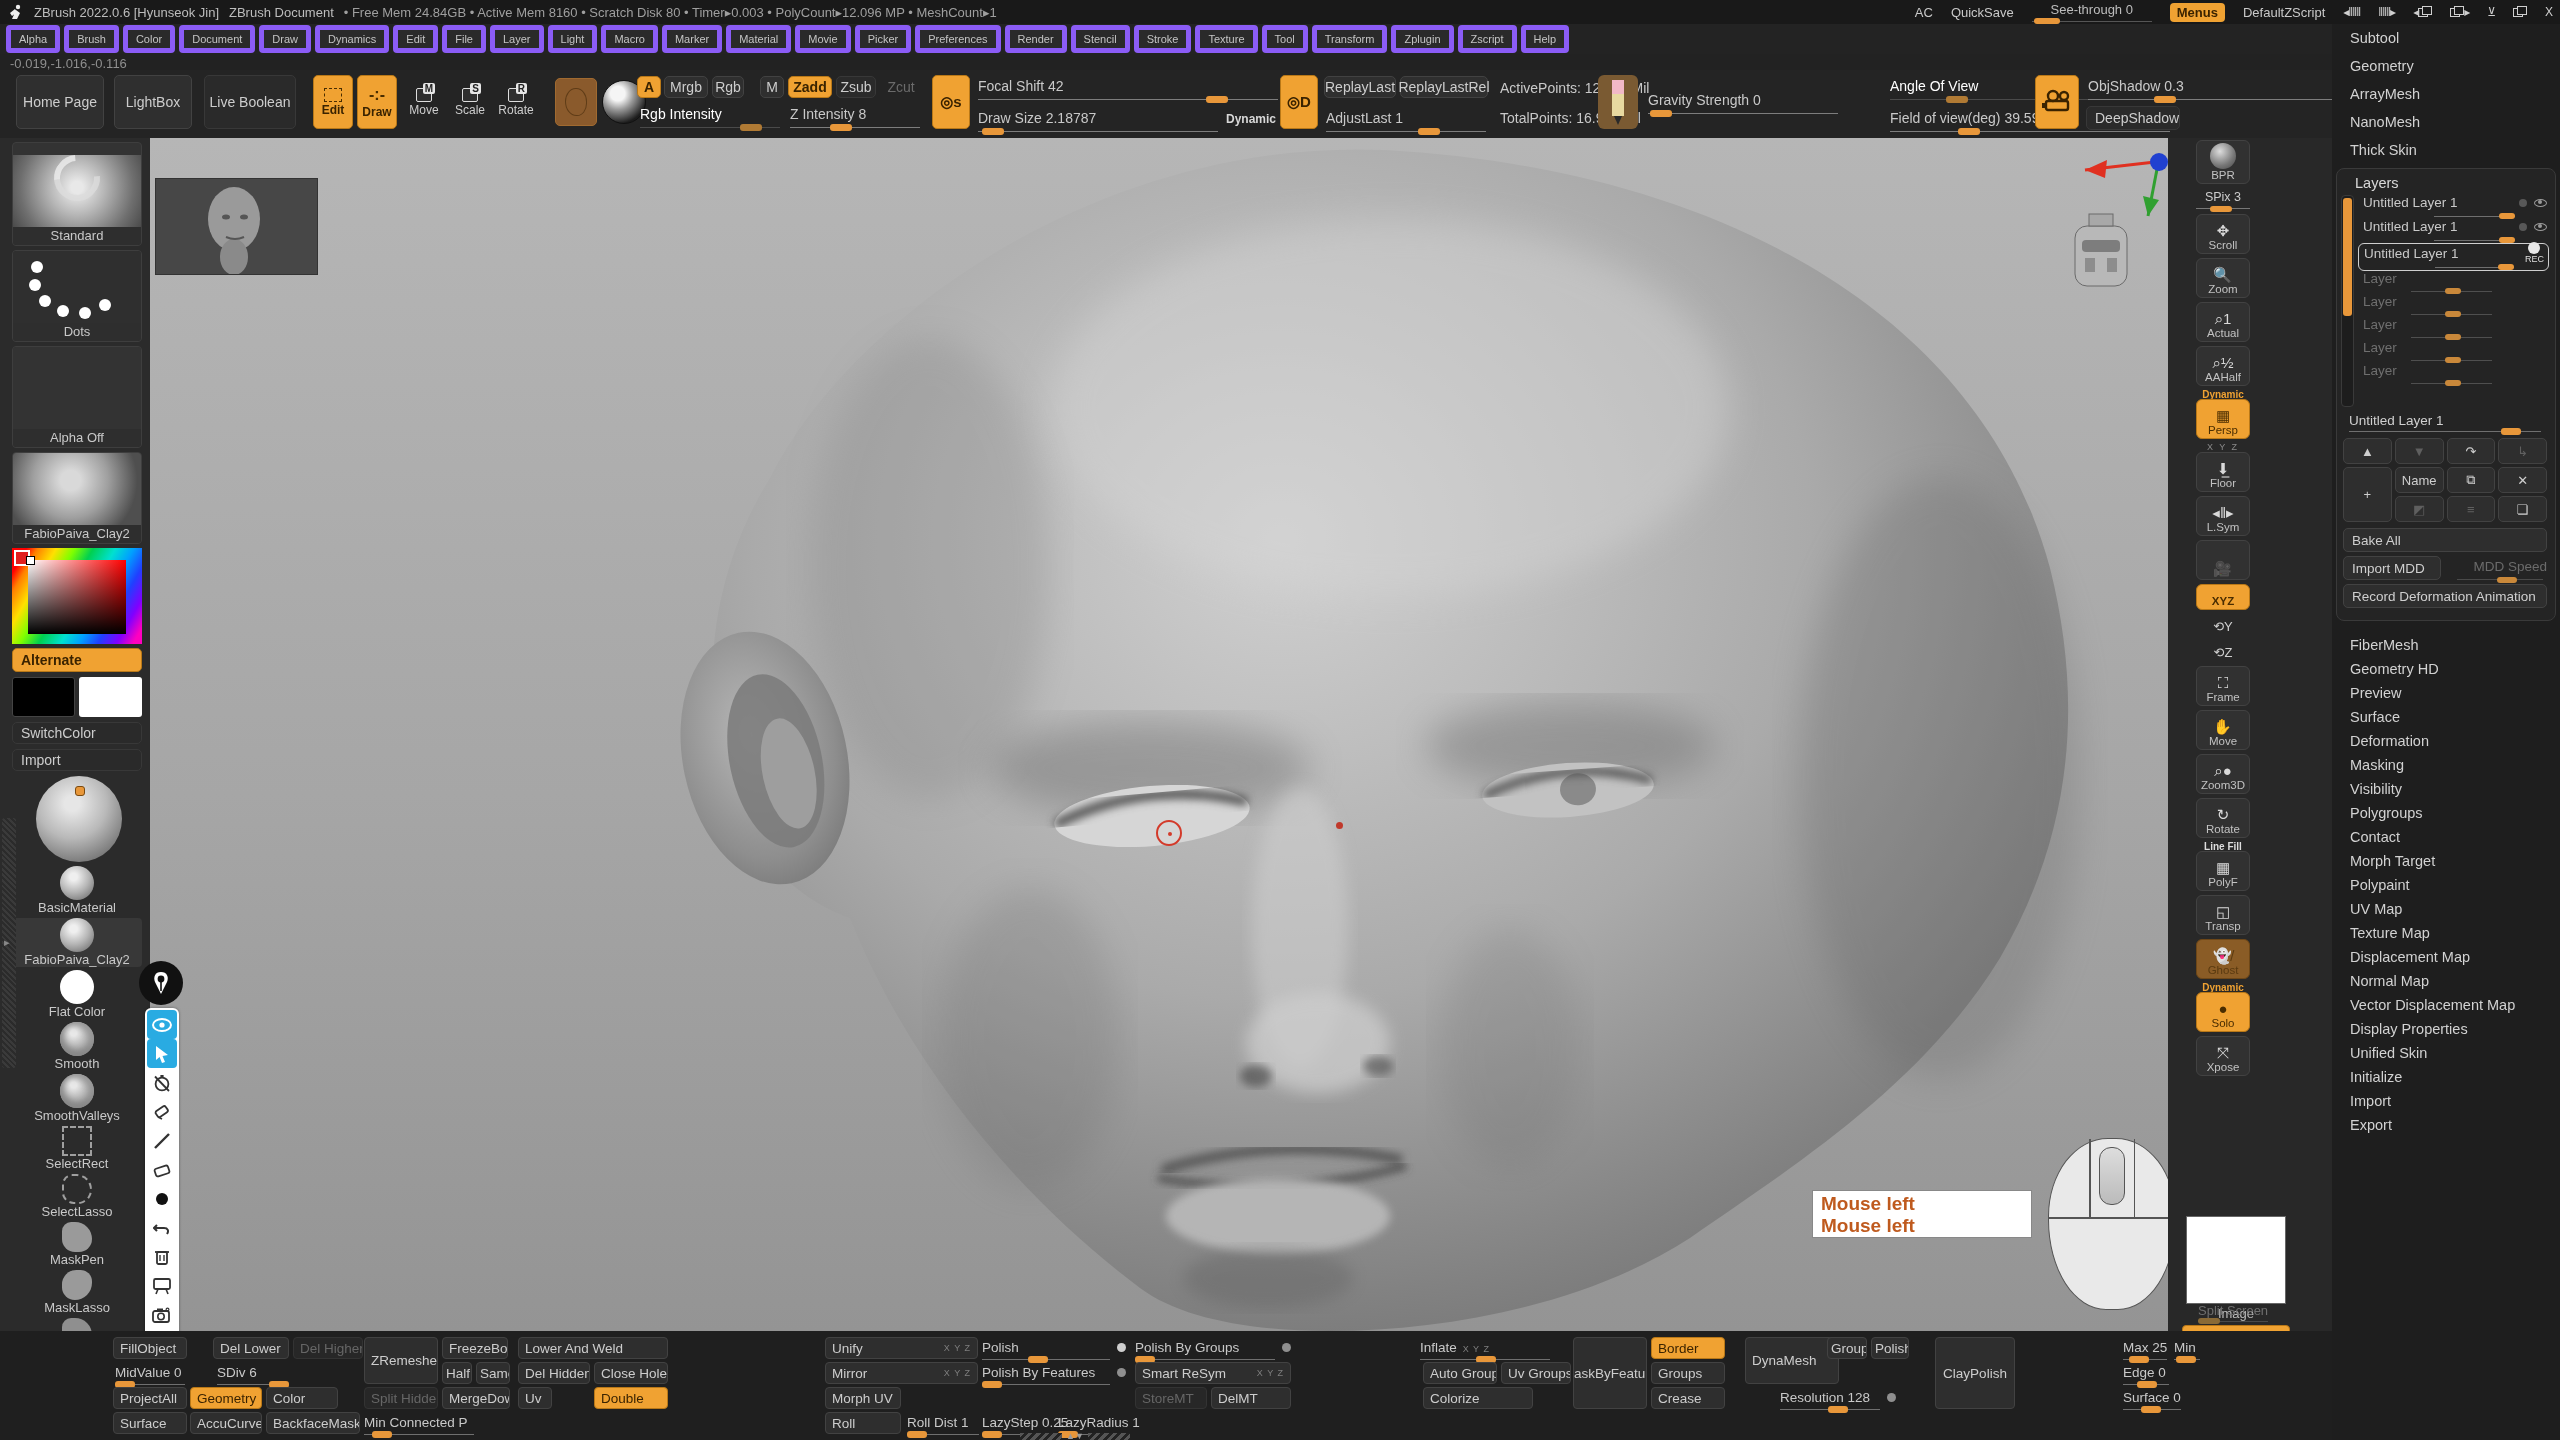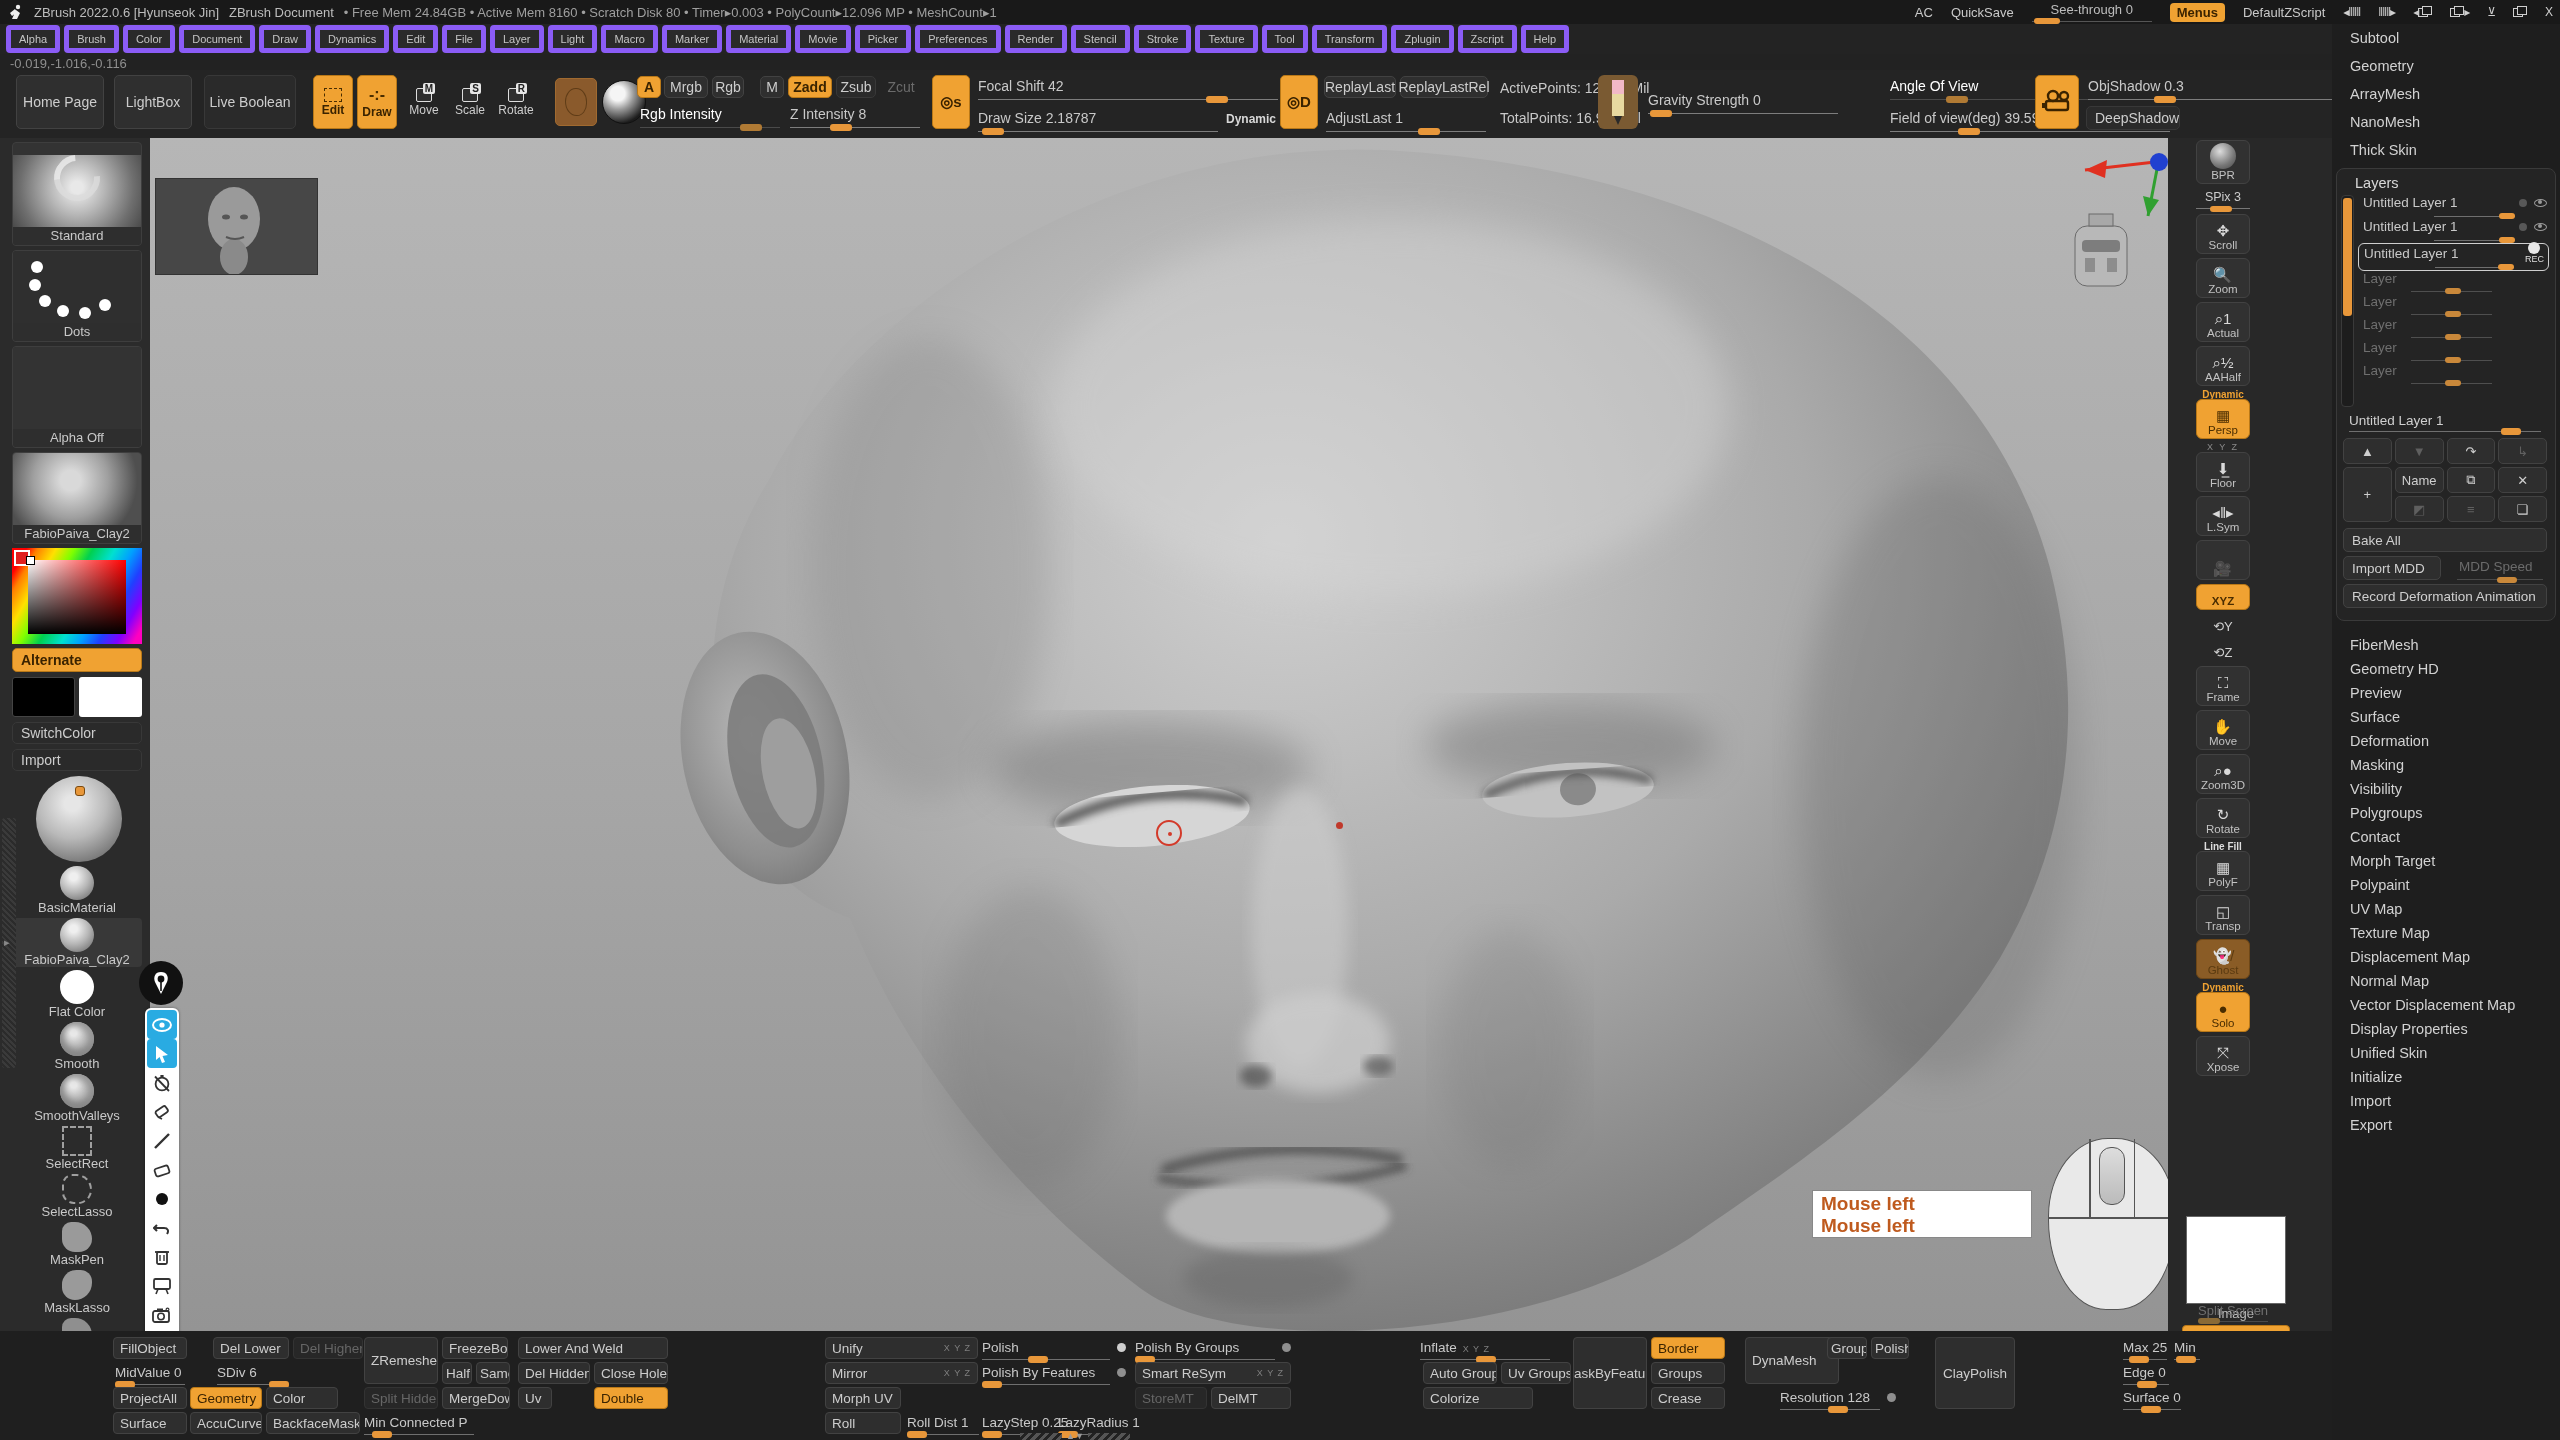--- a/index.html
+++ b/index.html
@@ -184,21 +184,21 @@
   .lay-cur { position:relative; font-size:13.5px; color:#d0d0d0; padding:6px 2px 8px 8px; }
   .lay-cur .track { position:absolute; left:8px; right:8px; bottom:4px; height:1px; background:#6f6f6f; }
   .lay-cur .knob { position:absolute; right:28px; bottom:1px; width:20px; height:7px; background:#e8973a; border-radius:3px; }
   .lay-grid { display:grid; grid-template-columns:repeat(4, 1fr); gap:3px; margin:2px 2px 6px; }
   .lay-btn { height:26px; background:#2e2e2e; border:1px solid #424242; border-radius:5px; color:#cfcfcf;
              display:flex; align-items:center; justify-content:center; font-size:13px; }
   .lay-btn.disabled { color:#5f5f5f; }
   .lay-btn.tall { grid-row:span 2; height:auto; }
   .lay-wide { position:relative; height:24px; background:#2e2e2e; border:1px solid #424242; border-radius:5px;
               color:#cfcfcf; font-size:13.5px; display:flex; align-items:center; padding-left:8px; margin:0 2px 4px; }
-  .lay-duo { display:flex; gap:12px; margin:0 2px 4px; }
+  .lay-duo { display:flex; gap:12px; margin:0 2px 4px;text-align:right; }
   .lay-duo .lay-wide { flex:1; margin:0; }
   .mdd-speed { position:relative; flex:1; color:#6b6b6b; font-size:13.5px; padding:3px 0 0 6px; }
   .mdd-speed .track { position:absolute; left:4px; right:4px; bottom:0; height:1px; background:#4a4a4a; }
   .mdd-speed .knob { position:absolute; right:30px; bottom:-3px; width:20px; height:6px; background:#c9883a; border-radius:3px; }
   .dock-list { padding:4px 0 0 18px; }
   .dock-item { font-size:14.5px; color:#d2d2d2; padding:4px 0; }
 
   
   .bshelf { position:absolute; left:0; top:1331px; width:2332px; height:109px; background:#1f1f1f; }
   .bb { position:absolute; height:22px; background:#2e2e2e; border:1px solid #424242; border-radius:4px;

